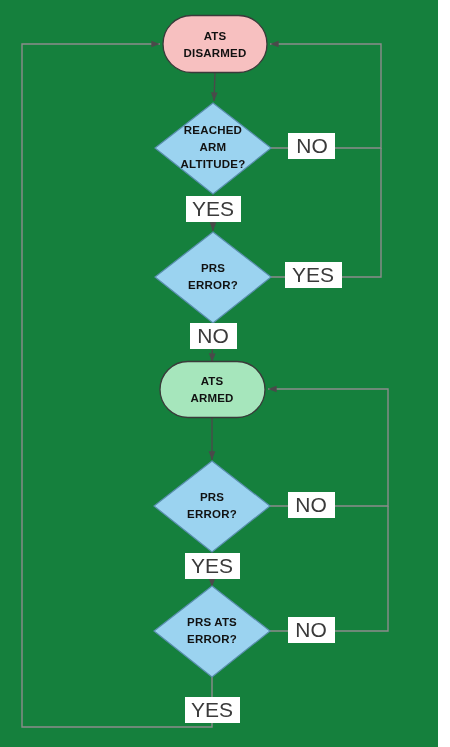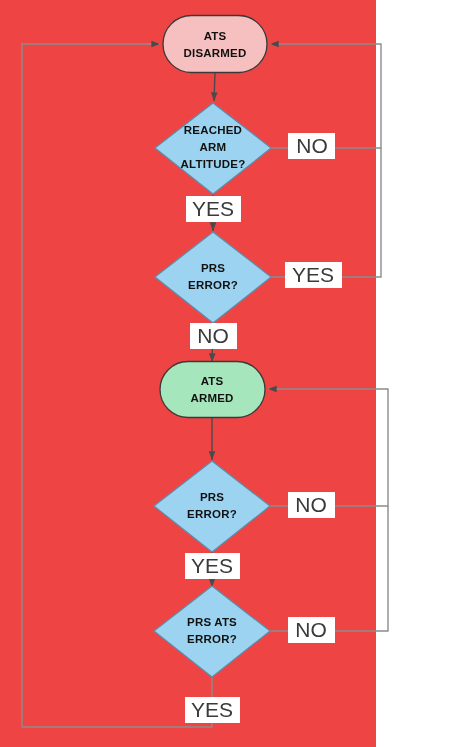--- a/index.html
+++ b/index.html
@@ -8,23 +8,23 @@
     background: #ffffff;
   }
   body {
     width: 450px;
     height: 747px;
     font-family: "Liberation Sans", sans-serif;
     overflow: hidden;
   }
   #flowchart-root {
     position: relative;
-    width: 376px;
+    width: 438px;
     height: 747px;
-    background: #ef4444;
+    background: #15803d;
   }
   svg.chart-canvas {
     display: block;
     width: 450px;
     height: 747px;
   }
   .node-label {
     font-family: "Liberation Sans", sans-serif;
     font-size: 11.5px;
     font-weight: bold;

